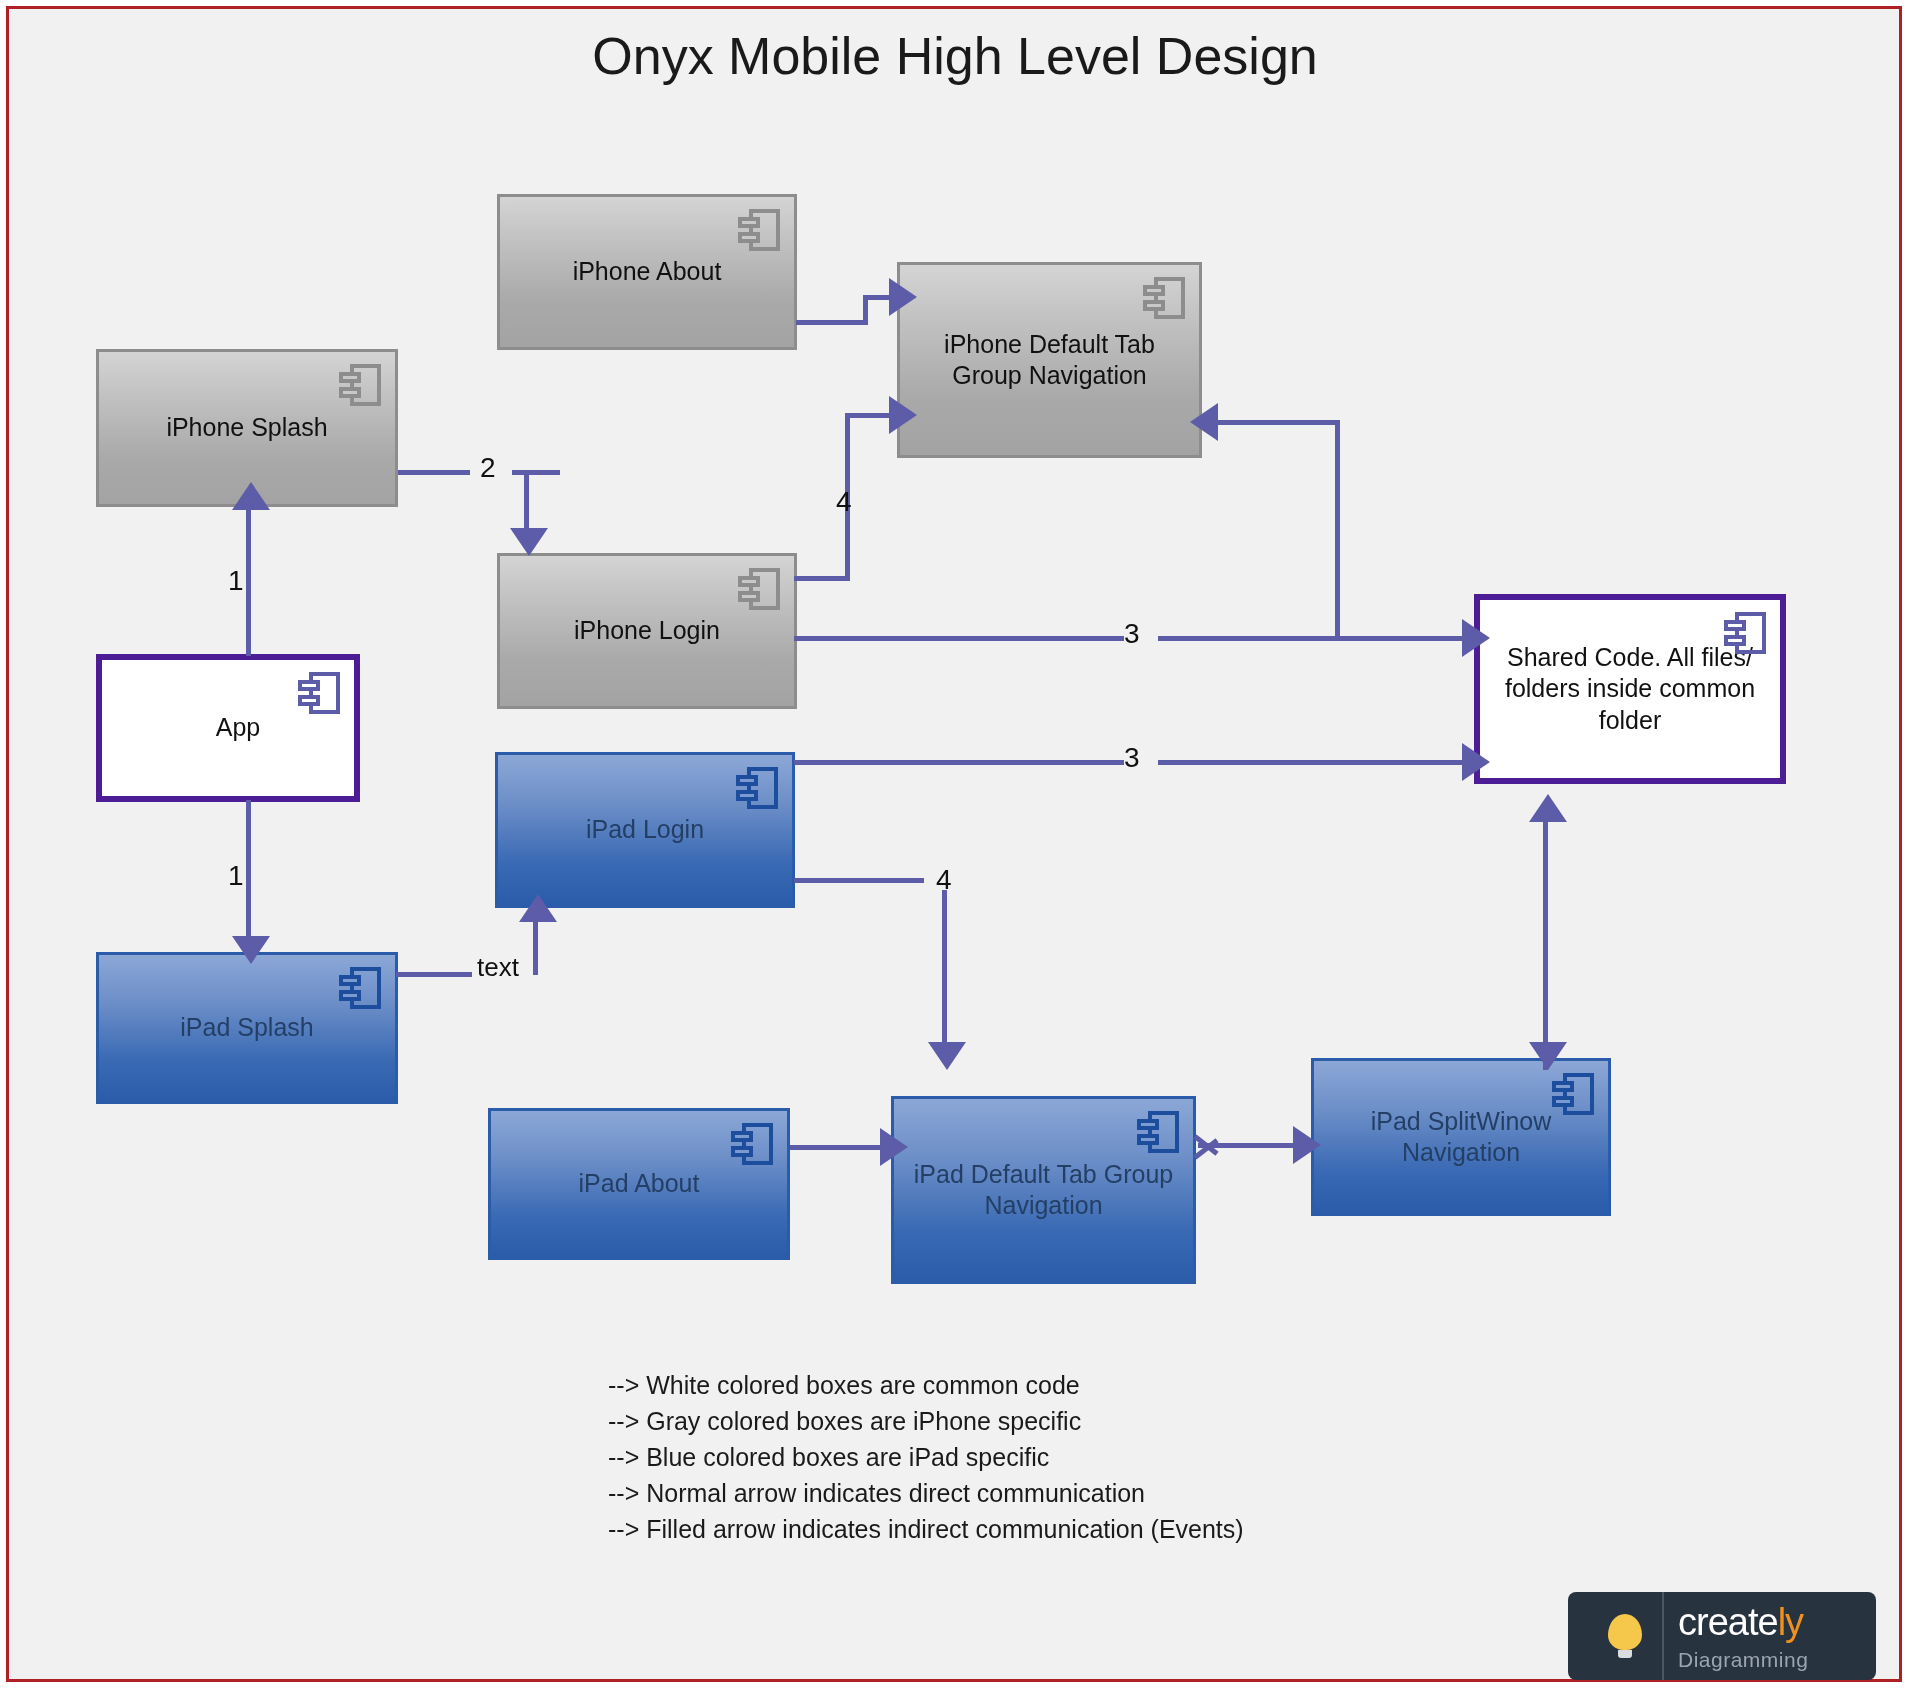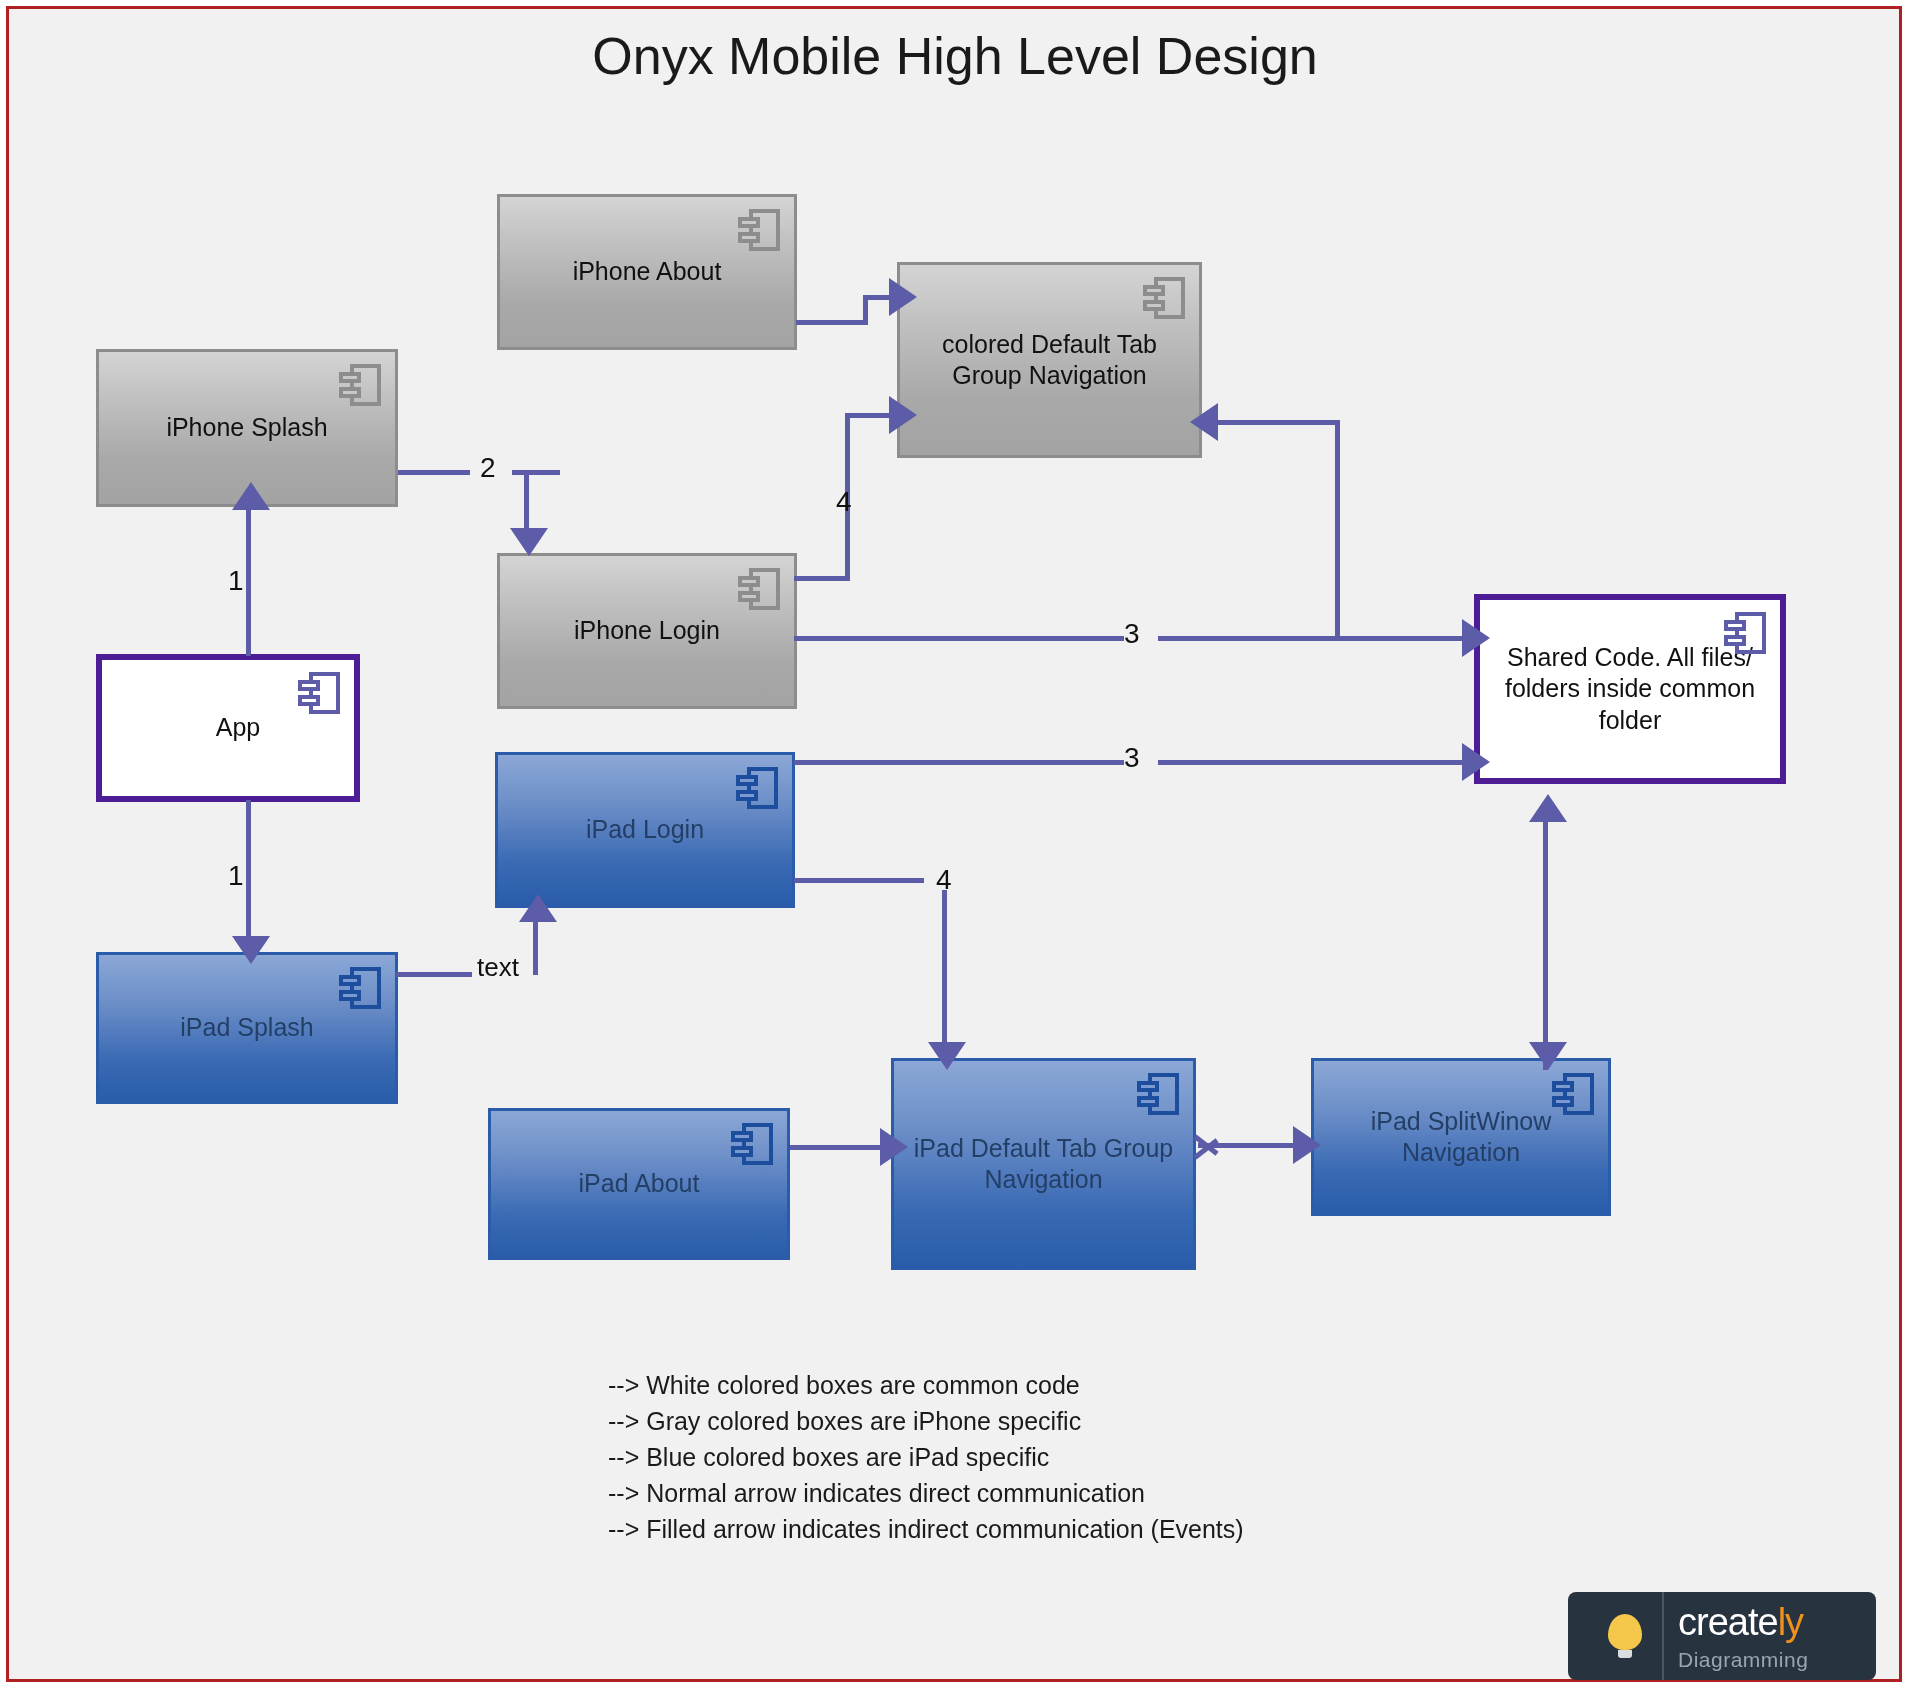--- a/index.html
+++ b/index.html
@@ -306,21 +306,21 @@
     </span>
     <span class="lbl">iPhone About</span>
   </div>
 
   <div class="comp gray" style="left:897px; top:262px; width:305px; height:196px;">
     <span class="comp-icon icon-gray">
       <span class="body"></span>
         <span class="tab t1"></span>
         <span class="tab t2"></span>
     </span>
-    <span class="lbl">colored Default Tab Group Navigation</span>
+    <span class="lbl">iPhone Default Tab Group Navigation</span>
   </div>
 
   <div class="comp gray" style="left:96px; top:349px; width:302px; height:158px;">
     <span class="comp-icon icon-gray">
       <span class="body"></span>
         <span class="tab t1"></span>
         <span class="tab t2"></span>
     </span>
     <span class="lbl">iPhone Splash</span>
   </div>
@@ -363,21 +363,21 @@
 
   <div class="comp blue" style="left:96px; top:952px; width:302px; height:152px;">
     <span class="comp-icon icon-blue">
       <span class="body"></span>
         <span class="tab t1"></span>
         <span class="tab t2"></span>
     </span>
     <span class="lbl">iPad Splash</span>
   </div>
 
-  <div class="comp blue" style="left:891px; top:1058px; width:305px; height:212px;">
+  <div class="comp blue" style="left:891px; top:1096px; width:305px; height:188px;">
     <span class="comp-icon icon-blue">
       <span class="body"></span>
         <span class="tab t1"></span>
         <span class="tab t2"></span>
     </span>
     <span class="lbl">iPad Default Tab Group Navigation</span>
   </div>
 
   <div class="comp blue" style="left:1311px; top:1058px; width:300px; height:158px;">
     <span class="comp-icon icon-blue">

